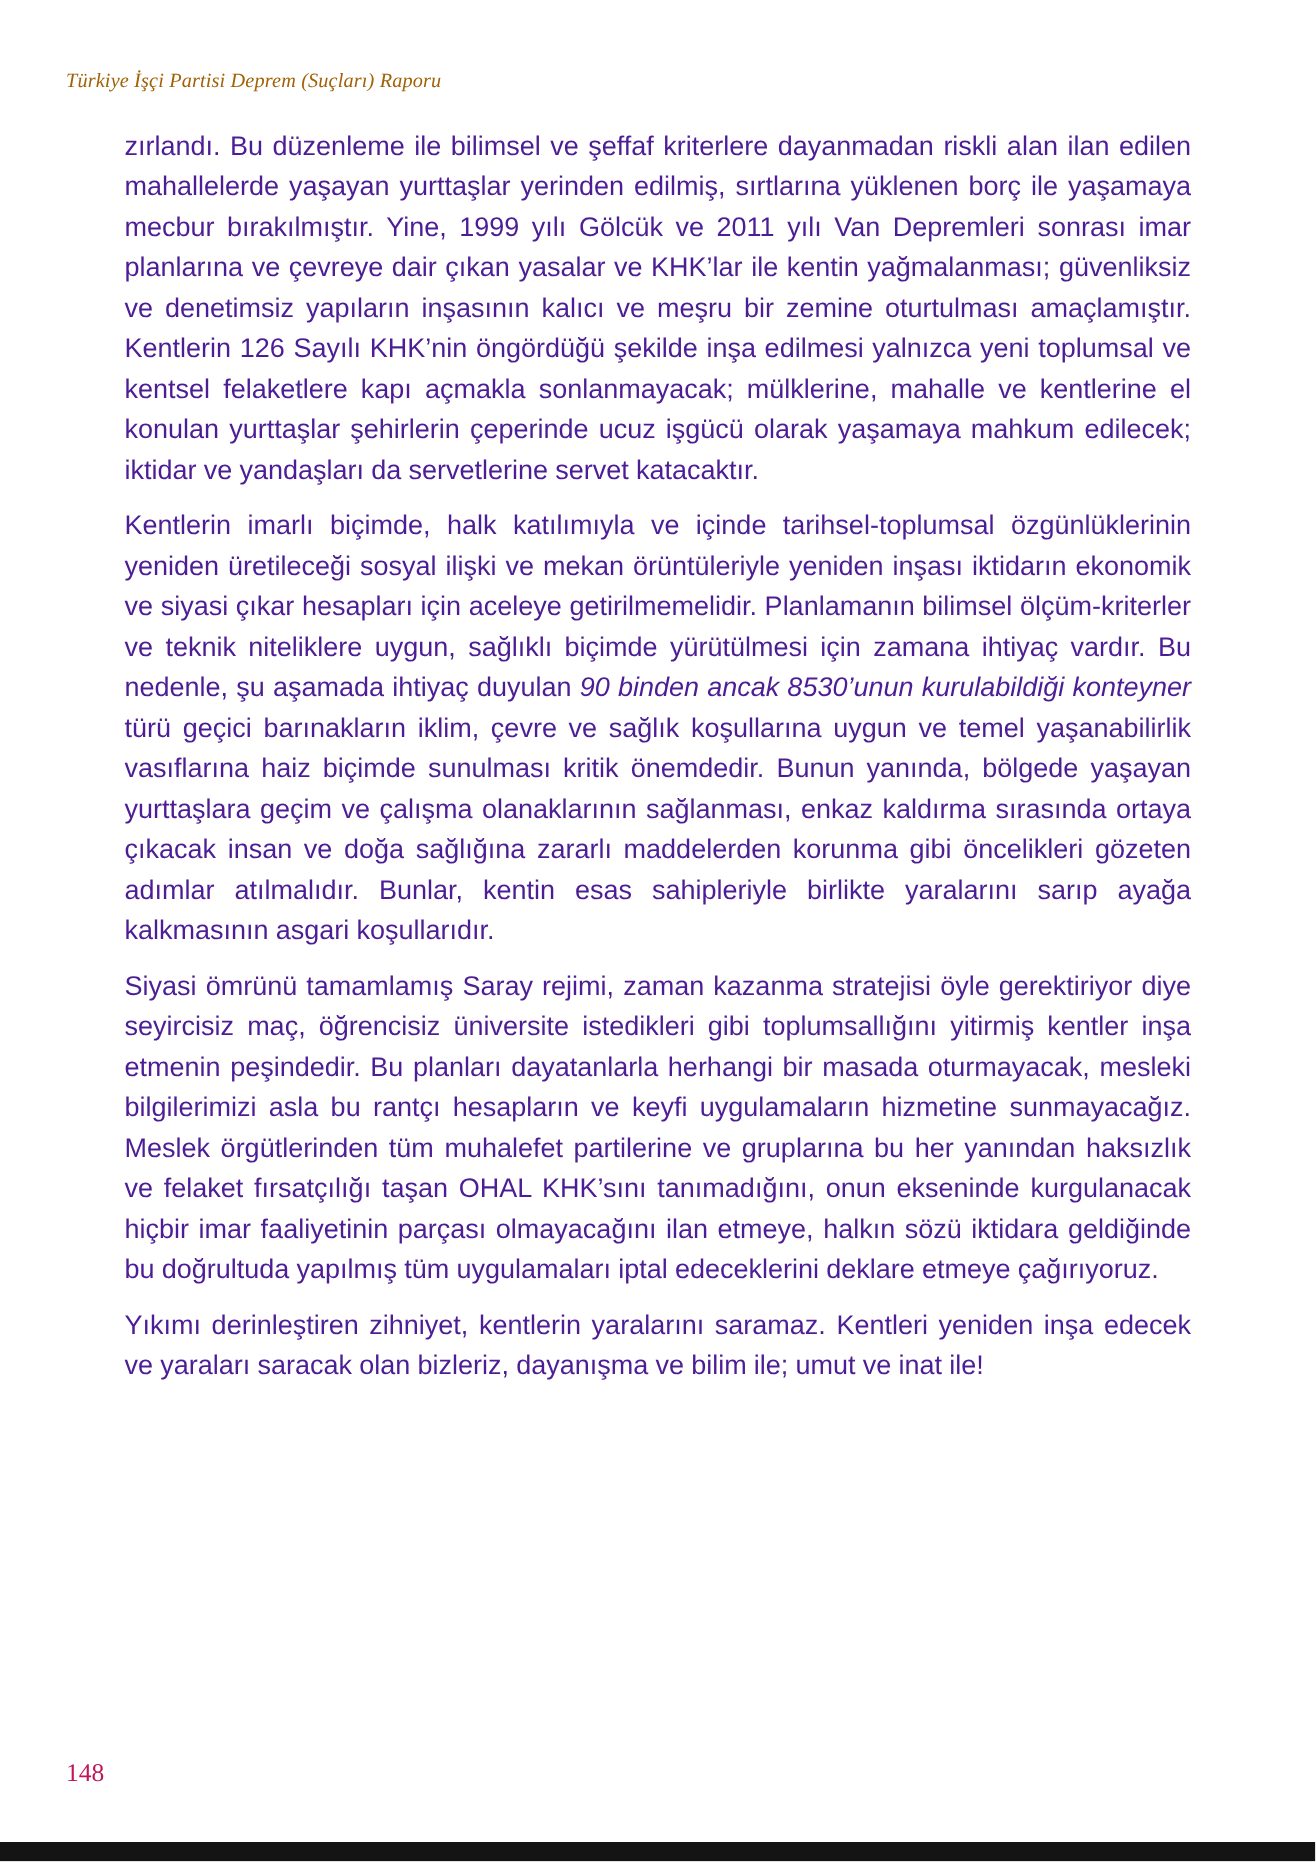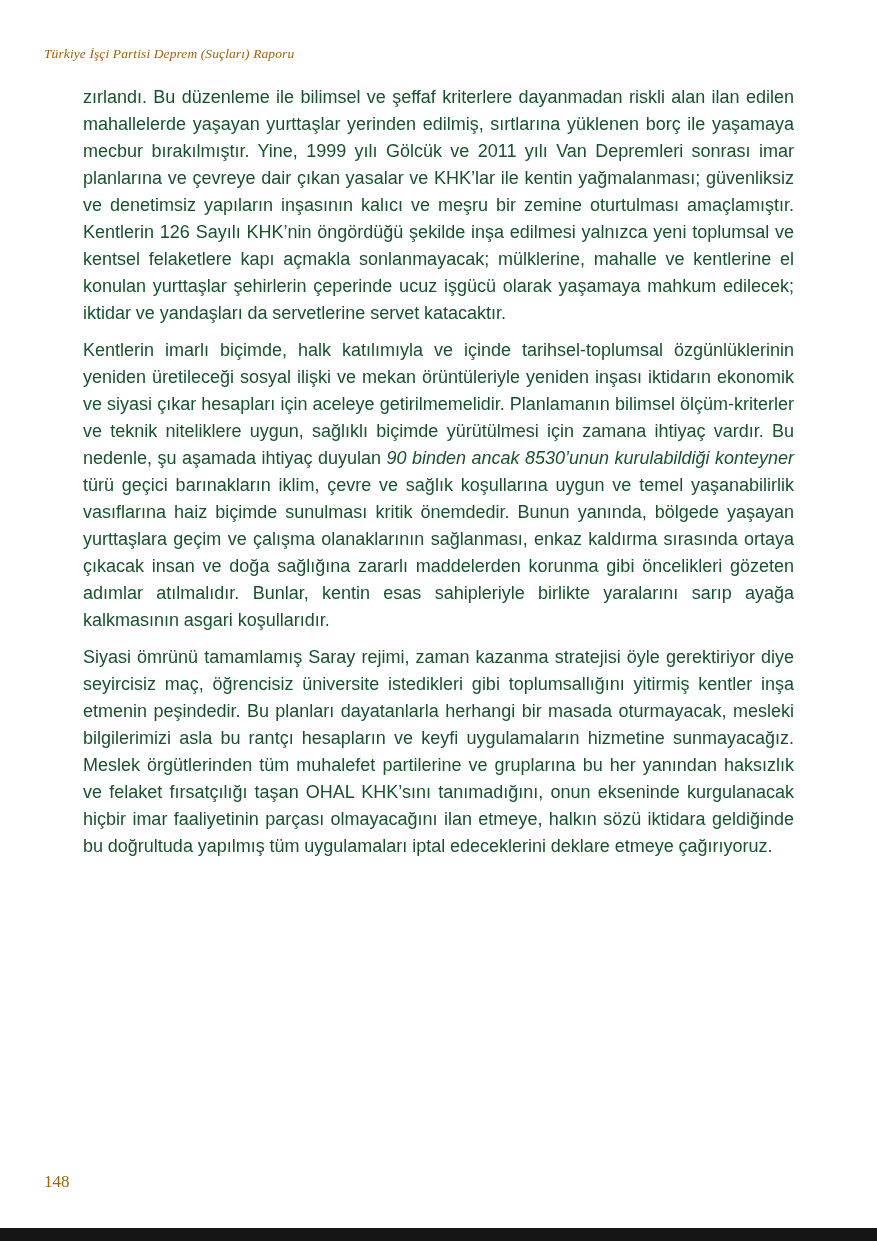--- a/index.html
+++ b/index.html
@@ -25,38 +25,38 @@
     color: #a16207;
     letter-spacing: 0.1px;
   }
   .body-text {
     position: absolute;
     top: 84px;
     left: 83px;
     width: 711px;
     font-size: 18px;
     line-height: 27px;
-    color: #14532d;
+    color: #4c1d95;
     text-align: justify;
     hyphens: auto;
     -webkit-hyphens: auto;
     word-spacing: -0.2px;
   }
   .body-text p {
     margin: 0 0 10px 0;
   }
   .body-text em {
   }
   .page-number {
     position: absolute;
     left: 44px;
     top: 1172px;
     font-family: "Liberation Serif", "DejaVu Serif", serif;
     font-size: 17px;
-    color: #a16207;
+    color: #be185d;
   }
   .bottom-edge-bar {
     position: absolute;
     left: 0;
     right: 0;
     bottom: 0;
     height: 13px;
     background: #141414;
   }
 </style>
@@ -67,19 +67,20 @@
 
   <div class="running-header">Türkiye İşçi Partisi Deprem (Suçları) Raporu</div>
 
   <div class="body-text">
     <p>zırlandı. Bu düzenleme ile bilimsel ve şeffaf kriterlere dayanmadan riskli alan ilan edilen mahallelerde yaşayan yurttaşlar yerinden edilmiş, sırtlarına yüklenen borç ile yaşamaya mecbur bırakılmıştır. Yine, 1999 yılı Gölcük ve 2011 yılı Van Depremleri sonrası imar planlarına ve çevreye dair çıkan yasalar ve KHK’lar ile kentin yağmalanması; güvenliksiz ve denetimsiz yapıların inşasının kalıcı ve meşru bir zemine oturtulması amaçlamıştır. Kentlerin 126 Sayılı KHK’nin öngördüğü şekilde inşa edilmesi yalnızca yeni toplumsal ve kentsel felaketlere kapı açmakla sonlanmayacak; mülklerine, mahalle ve kentlerine el konulan yurttaşlar şehirlerin çeperinde ucuz işgücü olarak yaşamaya mahkum edilecek; iktidar ve yandaşları da servetlerine servet katacaktır.</p>
 
     <p><span>Kentlerin imarlı biçimde, halk katılımıyla ve içinde tarihsel-toplumsal özgünlüklerinin yeniden üretileceği sosyal ilişki ve mekan örüntüleriyle yeniden inşası iktidarın ekonomik ve siyasi çıkar hesapları için aceleye getirilmemelidir. Planlamanın bilimsel ölçüm-kriterler ve teknik niteliklere uygun, sağlıklı biçimde yürütülmesi için zamana ihtiyaç vardır. Bu nedenle, şu aşamada ihtiyaç duyulan </span><em>90 binden ancak 8530’unun kurulabildiği konteyner</em><span> türü geçici barınakların iklim, çevre ve sağlık koşullarına uygun ve temel yaşanabilirlik vasıflarına haiz biçimde sunulması kritik önemdedir. Bunun yanında, bölgede yaşayan yurttaşlara geçim ve çalışma olanaklarının sağlanması, enkaz kaldırma sırasında ortaya çıkacak insan ve doğa sağlığına zararlı maddelerden korunma gibi öncelikleri gözeten adımlar atılmalıdır. Bunlar, kentin esas sahipleriyle birlikte yaralarını sarıp ayağa kalkmasının asgari koşullarıdır.</span></p>
 
     <p>Siyasi ömrünü tamamlamış Saray rejimi, zaman kazanma stratejisi öyle gerektiriyor diye seyircisiz maç, öğrencisiz üniversite istedikleri gibi toplumsallığını yitirmiş kentler inşa etmenin peşindedir. Bu planları dayatanlarla herhangi bir masada oturmayacak, mesleki bilgilerimizi asla bu rantçı hesapların ve keyfi uygulamaların hizmetine sunmayacağız. Meslek örgütlerinden tüm muhalefet partilerine ve gruplarına bu her yanından haksızlık ve felaket fırsatçılığı taşan OHAL KHK’sını tanımadığını, onun ekseninde kurgulanacak hiçbir imar faaliyetinin parçası olmayacağını ilan etmeye, halkın sözü iktidara geldiğinde bu doğrultuda yapılmış tüm uygulamaları iptal edeceklerini deklare etmeye çağırıyoruz.</p>
 
+    <p>Yıkımı derinleştiren zihniyet, kentlerin yaralarını saramaz. Kentleri yeniden inşa edecek ve yaraları saracak olan bizleriz, dayanışma ve bilim ile; umut ve inat ile!</p>
   </div>
 
   <div class="page-number">148</div>
 
   <div class="bottom-edge-bar"></div>
 
 </div>
 
 </body></html>

